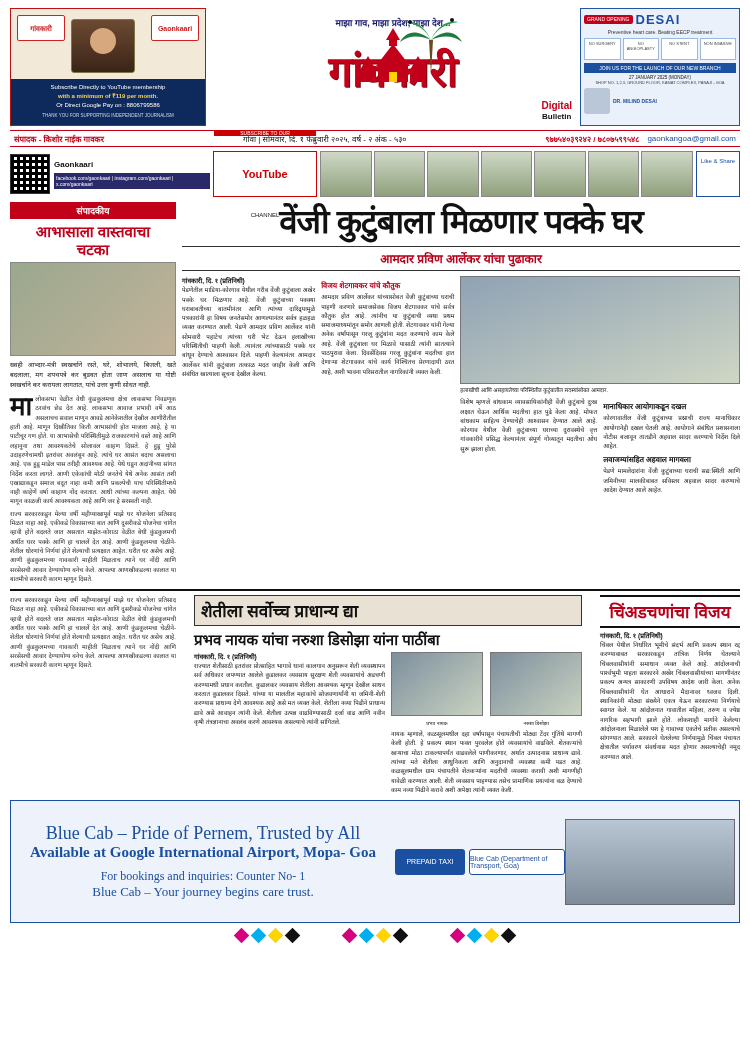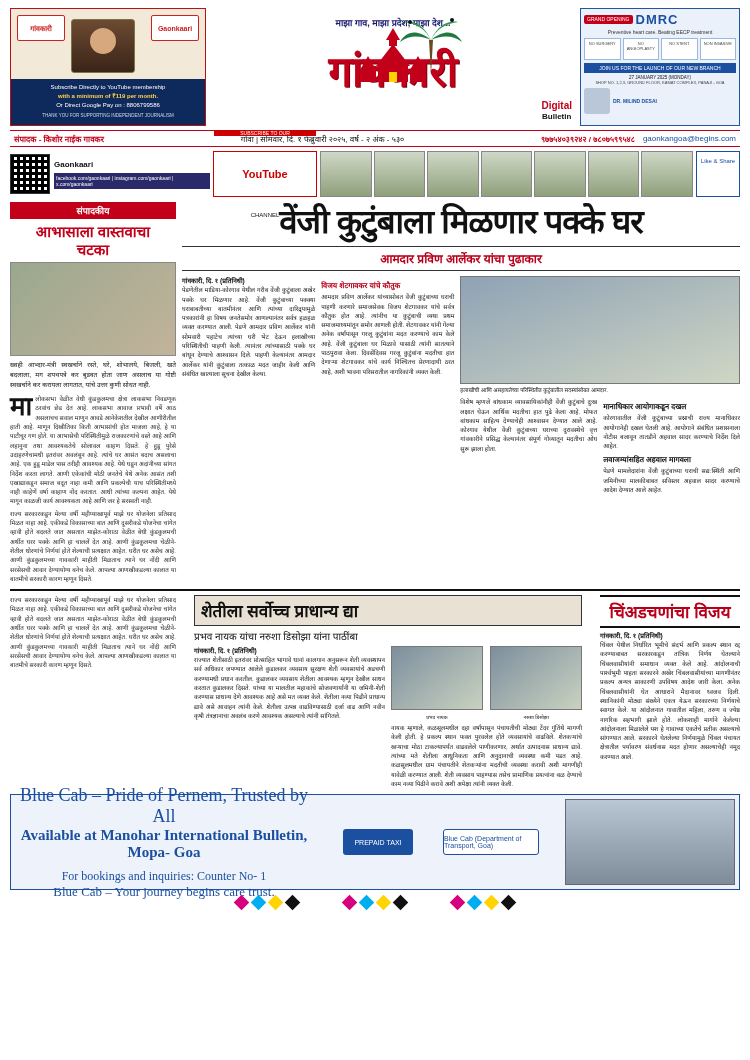--- a/index.html
+++ b/index.html
@@ -143,27 +143,27 @@
   .bottom { display:flex; gap:18px; }
   .b-left { width:166px; }
   .b-mid { flex:1; }
   .b-right { width:140px; }
   .sec-head {
     background:#e9e2d4; border:1px solid #333; color:#111;
     font-size:17px; font-weight:bold; padding:3px 6px;
   }
   .sec-head.red { color:#b8001a; background:#fff; border:none; font-size:17px; text-align:center;
                   border-top:2px solid #111; border-bottom:2px solid #111; }
-  .sub2 { font-size:10px; font-weight:normal; margin:3px 0; }
+  .sub2 { font-size:15px; font-weight:bold; margin:3px 0; }
   .portrait { width:48%; height:64px; background:linear-gradient(140deg,#7d8f9e,#c9d2c0); border:1px solid #777; display:inline-block; }
 
   
   .adbar {
     margin-top:6px; border:1px solid #1b4fa0; background:#eef3fb;
-    display:flex; align-items:center; height:96px; padding:4px;gap:26px;
+    display:flex; align-items:center; height:123px; padding:4px;
   }
   .adbar .txt { flex:1; text-align:center; }
   .adbar .l1 { font-size:18px; color:#1b4fa0; font-family:"Liberation Serif", serif; }
   .adbar .l2 { font-size:15px; color:#1b4fa0; font-weight:bold; font-family:"Liberation Serif", serif; }
   .adbar .l3 { font-size:12px; color:#1b4fa0; margin-top:8px; font-family:"Liberation Serif", serif;}
   .adbar .l4 { font-size:13px; color:#1b4fa0; font-family:"Liberation Serif", serif;}
   .adbar .badge { width:70px; height:26px; background:#1b4fa0; color:#fff; font-size:7px;
                   display:flex; align-items:center; justify-content:center; border-radius:3px; margin:0 4px;}
   .adbar .badge2 { width:96px; height:26px; background:#fff; border:1px solid #1b4fa0; color:#1b4fa0;
                    font-size:7px; display:flex; align-items:center; justify-content:center; border-radius:3px;}
@@ -221,21 +221,21 @@
 
       <div class="digital-bulletin">
         <div class="d">Digital</div>
         <div>Bulletin</div>
       </div>
     </div>
 
     <div class="ad-right">
       <div class="hd">
         <div class="grand">GRAND OPENING</div>
-        <div class="dmrc">DMRC</div>
+        <div class="dmrc">DESAI</div>
       </div>
       <div class="sub">Preventive heart care. Beating EECP treatment</div>
       <div class="row">
         <div class="cell">NO SURGERY</div>
         <div class="cell">NO ANGIOPLASTY</div>
         <div class="cell">NO STENT</div>
         <div class="cell">NON INVASIVE</div>
       </div>
       <div class="blue">JOIN US FOR THE LAUNCH OF OUR NEW BRANCH</div>
       <div style="font-size:4.5px;text-align:center;margin-top:2px">27 JANUARY 2025 (MONDAY)</div>
@@ -244,21 +244,21 @@
         <div class="docimg"></div>
         <div class="drname">DR. MILIND DESAI</div>
       </div>
     </div>
   </div>
 
   <div class="infobar">
     <span class="editor">संपादक - किशोर नाईक गावकर</span>
     <span class="date">गोवा | सोमवार, दि. १ फेब्रुवारी २०२५, वर्ष - २  अंक - ५३०</span>
     <span class="phone">९७७५४०३९२४२ / ७८०७५९९५४८</span>
-    <span class="mail">gaonkangoa@begins.com</span>
+    <span class="mail">gaonkangoa@gmail.com</span>
   </div>
 
   <div class="social">
     <div class="soc-left">
       <div class="qr"></div>
       <div style="flex:1">
         <div class="soc-names">
           <b>Gaonkaari</b>
         </div>
         <div class="soc-bar">facebook.com/gaonkaari  |  instagram.com/gaonkaari  |  x.com/gaonkaari</div>
@@ -388,21 +388,21 @@
 
 या आंदोलनात गावातील महिला, तरुण व ज्येष्ठ नागरिक सहभागी झाले होते. लोकशाही मार्गाने केलेल्या आंदोलनाला मिळालेले यश हे गावाच्या एकतेचे प्रतीक असल्याचे सांगण्यात आले.
 
 सरकारने घेतलेल्या निर्णयामुळे चिंबल पंचायत क्षेत्रातील पर्यावरण संवर्धनास मदत होणार असल्याचेही नमूद करण्यात आले.</div>
     </div>
   </div>
 
   <div class="adbar">
     <div class="txt">
       <div class="l1">Blue Cab – Pride of Pernem, Trusted by All</div>
-      <div class="l2">Available at Manohar International Bulletin, Mopa- Goa</div>
+      <div class="l2">Available at Google International Airport, Mopa- Goa</div>
       <div class="l3">For bookings and inquiries: Counter No- 1</div>
       <div class="l4">Blue Cab – Your journey begins care trust.</div>
     </div>
     <div class="badge">PREPAID TAXI</div>
     <div class="badge2">Blue Cab (Department of Transport, Goa)</div>
     <div class="cars"></div>
   </div>
 
   <div class="diamonds">
     <div class="dia" style="background:#d6007f"></div>

